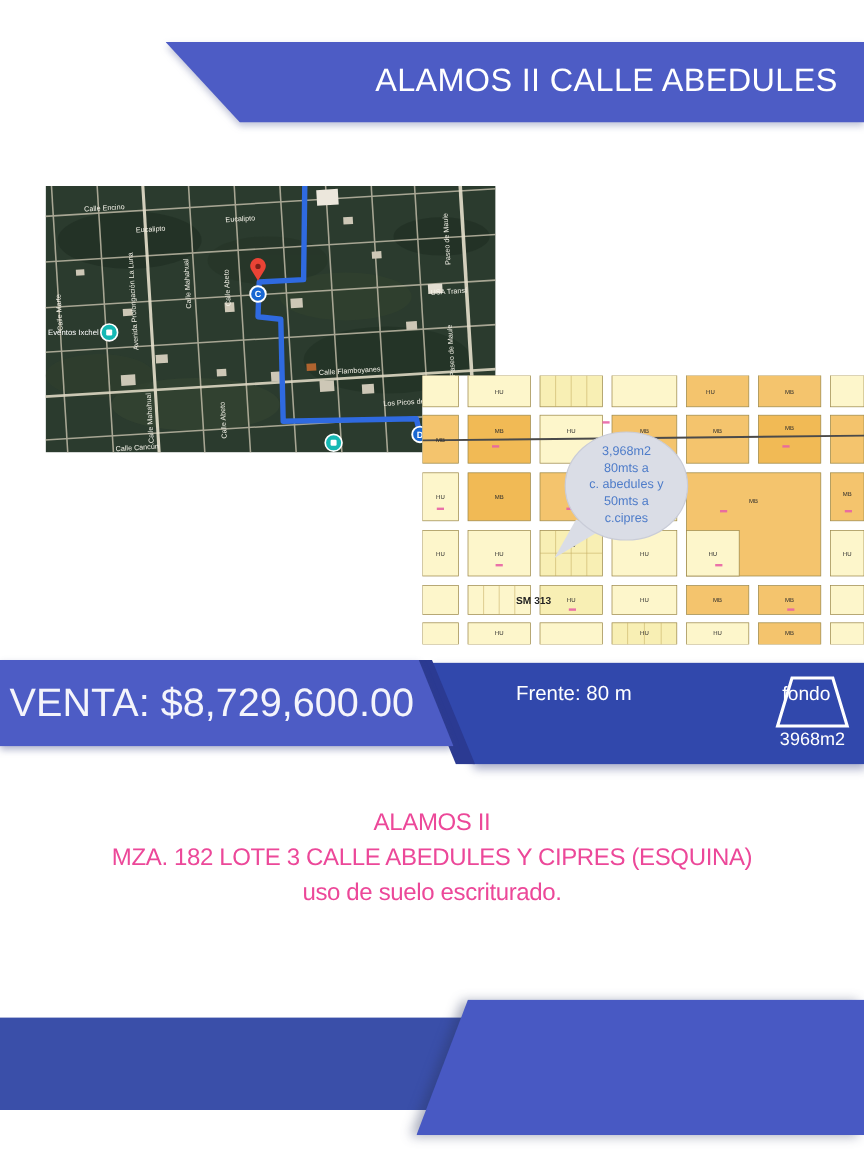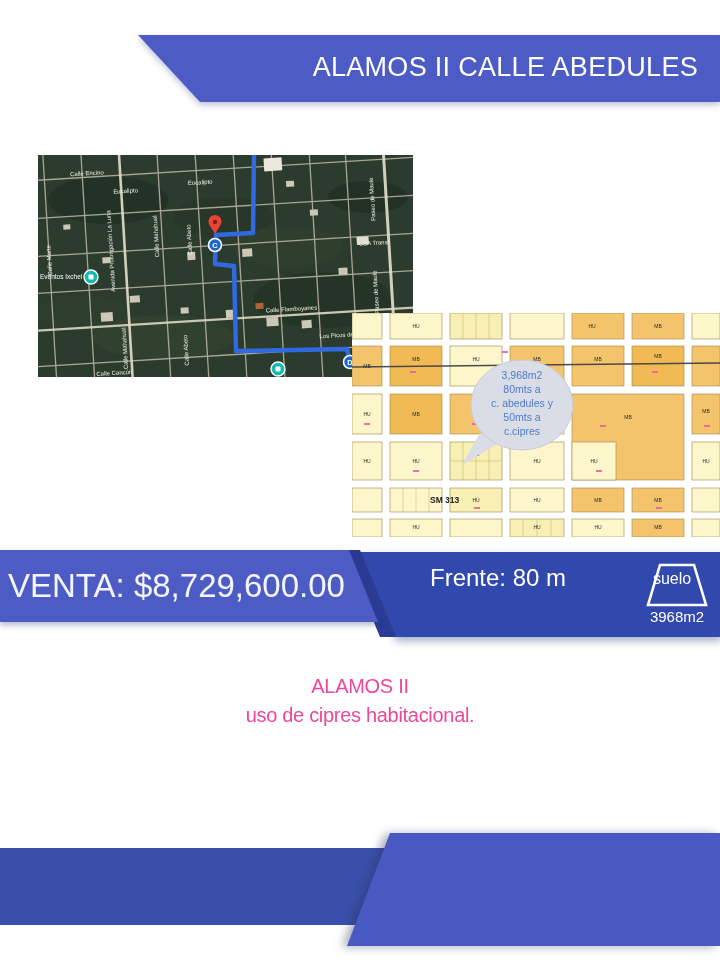--- a/index.html
+++ b/index.html
@@ -30,21 +30,21 @@
     clip-path:polygon(0 0,349px 0,378px 72px,0 72px);}
   .price-text{position:absolute;left:8px;top:0;height:72px;line-height:72px;
     color:#f4f4fb;font-size:33px;white-space:nowrap;}
   .navy-stripe{position:absolute;left:336px;top:550px;width:64px;height:87px;z-index:4;
     background:var(--accent-navy);
     clip-path:polygon(8px 0,24px 0,60px 87px,44px 87px);}
   .dims-wrap{position:absolute;left:350px;top:552px;width:370px;height:85px;z-index:3;
     filter:drop-shadow(2px 4px 4px rgba(60,70,130,.45));}
   .dims-banner{position:absolute;inset:0;background:var(--banner-dark-blue);
     clip-path:polygon(8px 0,370px 0,370px 85px,44px 85px);}
-  .dims-text{position:absolute;left:80px;top:9px;color:#fff;font-size:24px;
+  .dims-text{position:absolute;left:80px;top:9px;color:#fff;font-size:17px;
     line-height:33px;font-weight:500;white-space:nowrap;}
   .lote-badge{position:absolute;left:288px;top:8px;width:78px;height:72px;color:#fff;}
   .lote-badge svg{position:absolute;left:6px;top:2px;}
   .lote-area{position:absolute;left:0;top:48px;width:78px;text-align:center;
     font-size:15px;color:#fff;}
   .lote-word{position:absolute;left:6px;top:10px;width:56px;text-align:center;
     font-size:16px;color:#fff;}
   
   .descr{position:absolute;left:40px;top:672px;width:640px;z-index:2;
     text-align:center;color:#ec4899;font-size:20px;line-height:29px;letter-spacing:-.3px;}
@@ -293,35 +293,36 @@
 
   <div class="dims-wrap">
     <div class="dims-banner">
       <div class="dims-text">
         <div>Frente: 80 m</div>
       </div>
       <div class="lote-badge">
         <svg width="66" height="46" viewBox="0 0 66 46">
           <polygon points="16,3 50,3 62,43 4,43" fill="none" stroke="#ffffff" stroke-width="2.6"></polygon>
         </svg>
-        <div class="lote-word">suelo</div>
+        <div class="lote-word">fondo</div>
         <div class="lote-area">3968m2</div>
       </div>
     </div>
   </div>
   <div class="navy-stripe"></div>
   <div class="price-wrap">
     <div class="price-banner">
       <div class="price-text">VENTA: $8,729,600.00</div>
     </div>
   </div>
 
   <div class="descr">
     <div>ALAMOS II</div>
-    <div>uso de cipres habitacional.</div>
+    <div>MZA. 182 LOTE 3 CALLE ABEDULES Y CIPRES (ESQUINA)</div>
+    <div>uso de suelo escriturado.</div>
   </div>
 
   <div class="foot-left"></div>
   <div class="foot-right-wrap">
     <div class="foot-right"></div>
   </div>
 
 </div>
 
 </body></html>

